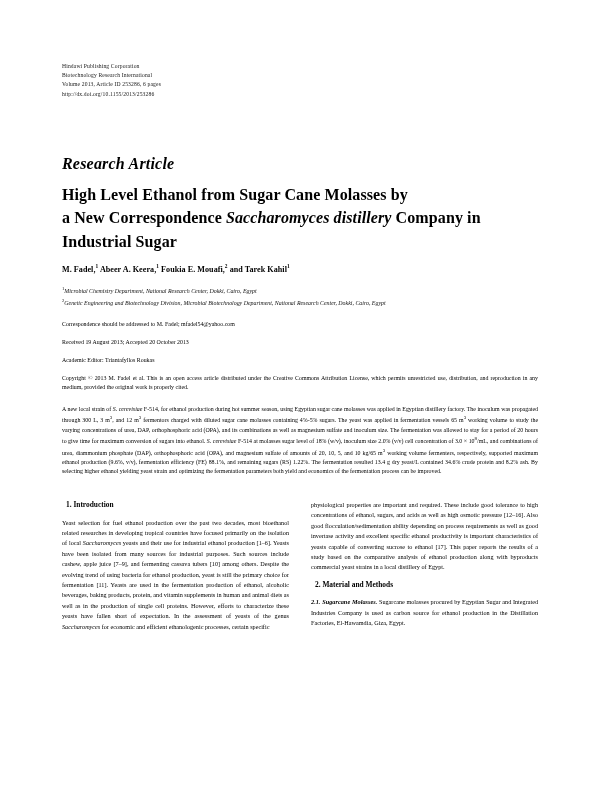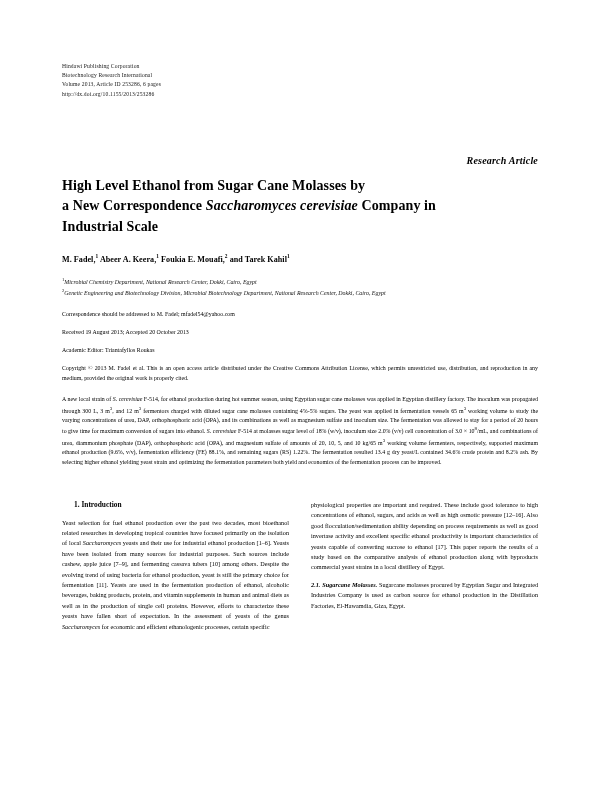--- a/index.html
+++ b/index.html
@@ -30,33 +30,32 @@
     letter-spacing: 0.15px;
     margin-bottom: 56px;
   }
   .pub-block div { white-space: nowrap; }
   .pub-doi { margin-top: 1px; }
 
   
   .article-type {
     font-family: "Liberation Serif", serif;
     font-style: italic;
-    font-size: 10px;
+    font-size: 16px;
     font-weight: 600;
     margin-bottom: 10px;
     letter-spacing: 0.2px;
-    text-align: right;
   }
   .title {
     font-family: "Liberation Serif", serif;
-    font-size: 14px;
+    font-size: 16px;
     font-weight: bold;
     line-height: 1.45;
     letter-spacing: 0.1px;
-    margin-bottom: 16px;
+    margin-bottom: 10px;
   }
   .title .ital { font-style: italic; }
 
   
   .authors {
     font-size: 8.1px;
     font-weight: bold;
     margin-bottom: 12px;
     letter-spacing: 0.05px;
   }
@@ -107,21 +106,21 @@
   }
   .col {
     width: 227px;
     font-size: 6.2px;
     line-height: 1.68;
     text-align: justify;
   }
   .col h2 {
     font-size: 7.4px;
     font-weight: bold;
-    margin: 0 0 8px 12px;
+    margin: 0 0 8px 4px;
     line-height: 1.3;
   }
   .col h3 {
     font-size: 6.3px;
     font-weight: bold;
     font-style: italic;
     margin: 0;
     display: inline;
   }
   .col p {
@@ -139,22 +138,22 @@
     <div>Hindawi Publishing Corporation</div>
     <div>Biotechnology Research International</div>
     <div>Volume 2013, Article ID 253286, 6 pages</div>
     <div class="pub-doi">http://dx.doi.org/10.1155/2013/253286</div>
   </div>
 
   <div class="article-type">Research Article</div>
 
   <div class="title">
     <span>High Level Ethanol from Sugar Cane Molasses by</span><br>
-    <span>a New Correspondence </span><span class="ital">Saccharomyces cerevisiae</span><span> Company in</span><br>
-    <span>Industrial Scale</span>
+    <span>a New Correspondence </span><span class="ital">Saccharomyces distillery</span><span> Company in</span><br>
+    <span>Industrial Sugar</span>
   </div>
 
   <div class="authors">M. Fadel,<sup>1</sup> Abeer A. Keera,<sup>1</sup> Foukia E. Mouafi,<sup>2</sup> and Tarek Kahil<sup>1</sup></div>
 
   <div class="affiliations">
     <div><sup>1</sup>Microbial Chemistry Department, National Research Center, Dokki, Cairo, Egypt</div>
     <div><sup>2</sup>Genetic Engineering and Biotechnology Division, Microbial Biotechnology Department, National Research Center, Dokki, Cairo, Egypt</div>
   </div>
 
   <div class="correspondence">Correspondence should be addressed to M. Fadel; mfadel54@yahoo.com</div>
@@ -167,17 +166,18 @@
 
   <div class="abstract">A new local strain of <span class="ital">S. cerevisiae</span> F-514, for ethanol production during hot summer season, using Egyptian sugar cane molasses was applied in Egyptian distillery factory. The inoculum was propagated through 300 L, 3 m<sup>3</sup>, and 12 m<sup>3</sup> fermentors charged with diluted sugar cane molasses containing 4%-5% sugars. The yeast was applied in fermentation vessels 65 m<sup>3</sup> working volume to study the varying concentrations of urea, DAP, orthophosphoric acid (OPA), and its combinations as well as magnesium sulfate and inoculum size. The fermentation was allowed to stay for a period of 20 hours to give time for maximum conversion of sugars into ethanol. <span class="ital">S. cerevisiae</span> F-514 at molasses sugar level of 18% (w/v), inoculum size 2.0% (v/v) cell concentration of 3.0 × 10<sup>8</sup>/mL, and combinations of urea, diammonium phosphate (DAP), orthophosphoric acid (OPA), and magnesium sulfate of amounts of 20, 10, 5, and 10 kg/65 m<sup>3</sup> working volume fermenters, respectively, supported maximum ethanol production (9.6%, v/v), fermentation efficiency (FE) 88.1%, and remaining sugars (RS) 1.22%. The fermentation resulted 13.4 g dry yeast/L contained 34.6% crude protein and 8.2% ash. By selecting higher ethanol yielding yeast strain and optimizing the fermentation parameters both yield and economics of the fermentation process can be improved.</div>
 
   <div class="columns">
     <div class="col">
       <h2>1. Introduction</h2>
       <p>Yeast selection for fuel ethanol production over the past two decades, most bioethanol related researches in developing tropical countries have focused primarily on the isolation of local <span class="ital">Saccharomyces</span> yeasts and their use for industrial ethanol production [1–6]. Yeasts have been isolated from many sources for industrial purposes. Such sources include cashew, apple juice [7–9], and fermenting cassava tubers [10] among others. Despite the evolving trend of using bacteria for ethanol production, yeast is still the primary choice for fermentation [11]. Yeasts are used in the fermentation production of ethanol, alcoholic beverages, baking products, protein, and vitamin supplements in human and animal diets as well as in the production of single cell proteins. However, efforts to characterize these yeasts have fallen short of expectation. In the assessment of yeasts of the genus <span class="ital">Saccharomyces</span> for economic and efficient ethanologenic processes, certain specific</p>
     </div>
     <div class="col">
       <p>physiological properties are important and required. These include good tolerance to high concentrations of ethanol, sugars, and acids as well as high osmotic pressure [12–16]. Also good flocculation/sedimentation ability depending on process requirements as well as good invertase activity and excellent specific ethanol productivity is important characteristics of yeasts capable of converting sucrose to ethanol [17]. This paper reports the results of a study based on the comparative analysis of ethanol production along with byproducts commercial yeast strains in a local distillery of Egypt.</p>
+      <h2 class="spacer-h2">2. Material and Methods</h2>
       <p></p><h3>2.1. Sugarcane Molasses.</h3><span> Sugarcane molasses procured by Egyptian Sugar and Integrated Industries Company is used as carbon source for ethanol production in the Distillation Factories, El-Hawamdia, Giza, Egypt.</span><p></p>
     </div>
   </div>
 
 </div>
 
 </body></html>

